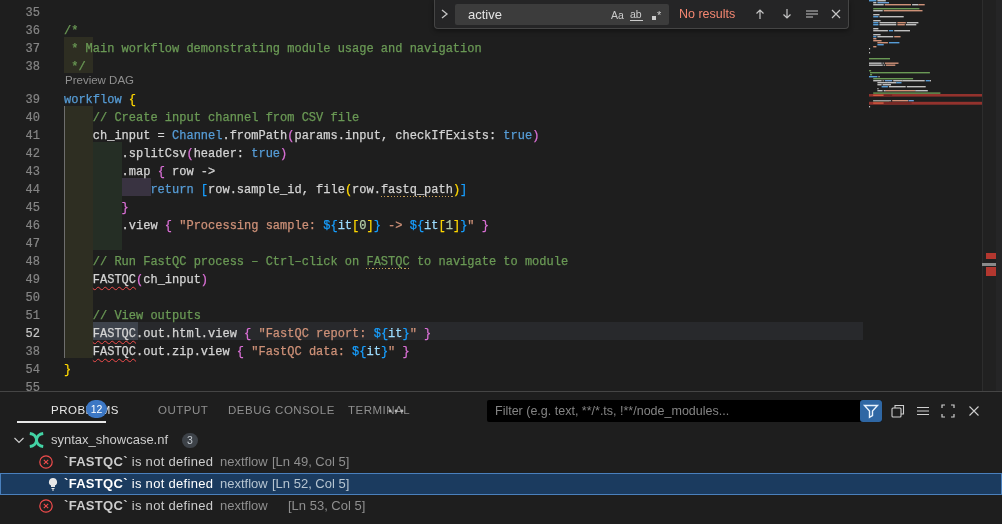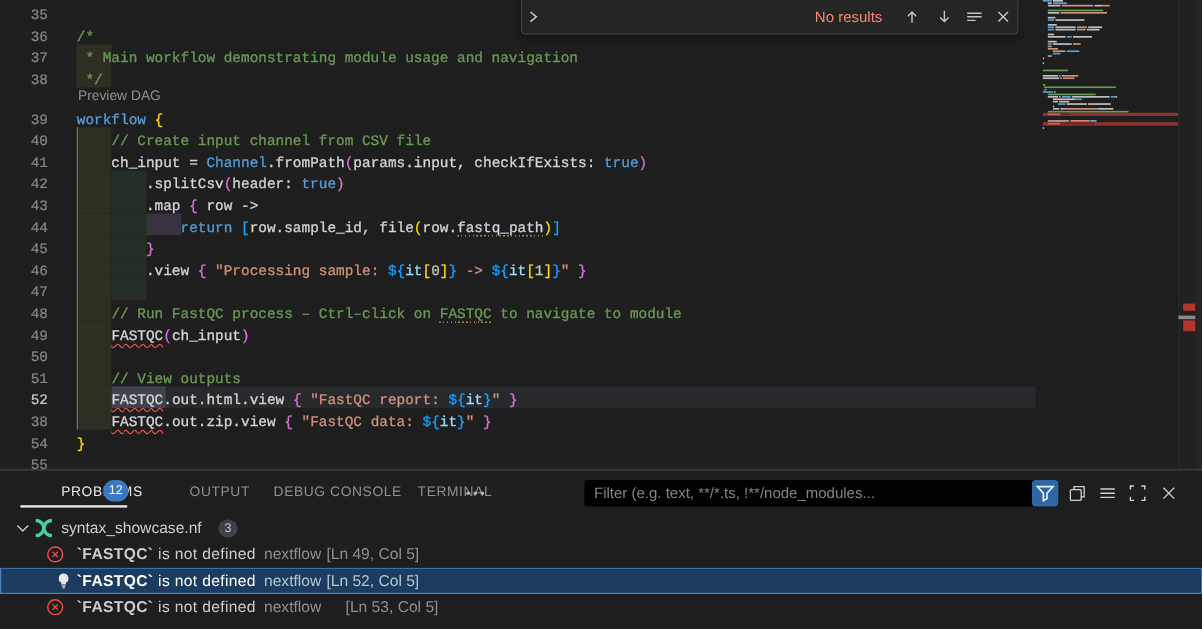--- a/index.html
+++ b/index.html
@@ -133,20 +133,34 @@
   <div class="code" style="top:340px;">    <span class="w sq">FASTQC</span>.out.zip.view <span class="b2">{</span> <span class="s">"FastQC data: </span><span class="b3">${</span><span class="v">it</span><span class="b3">}</span><span class="s">"</span> <span class="b2">}</span></div>
   <div class="code" style="top:358px;"><span class="b1">}</span></div>
 </div>
 
 <div id="find">
   <div class="grip">
       <svg width="16" height="16" viewBox="0 0 16 16" style="position:absolute;left:1px;top:6px;">
         <path d="M6 4l5 4-5 4" stroke="#c5c5c5" stroke-width="1.3" fill="none"></path>
       </svg>
     </div>
+  <div class="input">
+    <div class="txt">active</div>
+    <svg class="fic" style="left:155px;" width="16" height="16" viewBox="0 0 16 16">
+        <text x="1" y="12" font-size="10.5" fill="#cccccc" font-family="Liberation Sans">Aa</text>
+      </svg>
+    <svg class="fic" style="left:174px;" width="16" height="16" viewBox="0 0 16 16">
+        <text x="1" y="11" font-size="10.5" fill="#cccccc" font-family="Liberation Sans">ab</text>
+        <path d="M1 13.5h13" stroke="#cccccc" stroke-width="1"></path>
+      </svg>
+    <svg class="fic" style="left:195px;" width="16" height="16" viewBox="0 0 16 16">
+        <rect x="2" y="9" width="4" height="4" fill="#cccccc"></rect>
+        <text x="7" y="12" font-size="11" fill="#cccccc" font-family="Liberation Sans">*</text>
+      </svg>
+  </div>
   <div class="nores">No results</div>
   <svg class="fic" style="left:317px;top:6px;" width="16" height="16" viewBox="0 0 16 16">
       <path d="M8 13V4M4.5 7.5L8 4l3.5 3.5" stroke="#c5c5c5" stroke-width="1.2" fill="none"></path>
     </svg>
   <svg class="fic" style="left:344px;top:6px;" width="16" height="16" viewBox="0 0 16 16">
       <path d="M8 3v9M4.5 8.5L8 12l3.5-3.5" stroke="#c5c5c5" stroke-width="1.2" fill="none"></path>
     </svg>
   <svg class="fic" style="left:369px;top:6px;" width="16" height="16" viewBox="0 0 16 16">
       <path d="M2 5h12M2 8h12M2 11h7" stroke="#c5c5c5" stroke-width="1.2" fill="none"></path>
     </svg>

